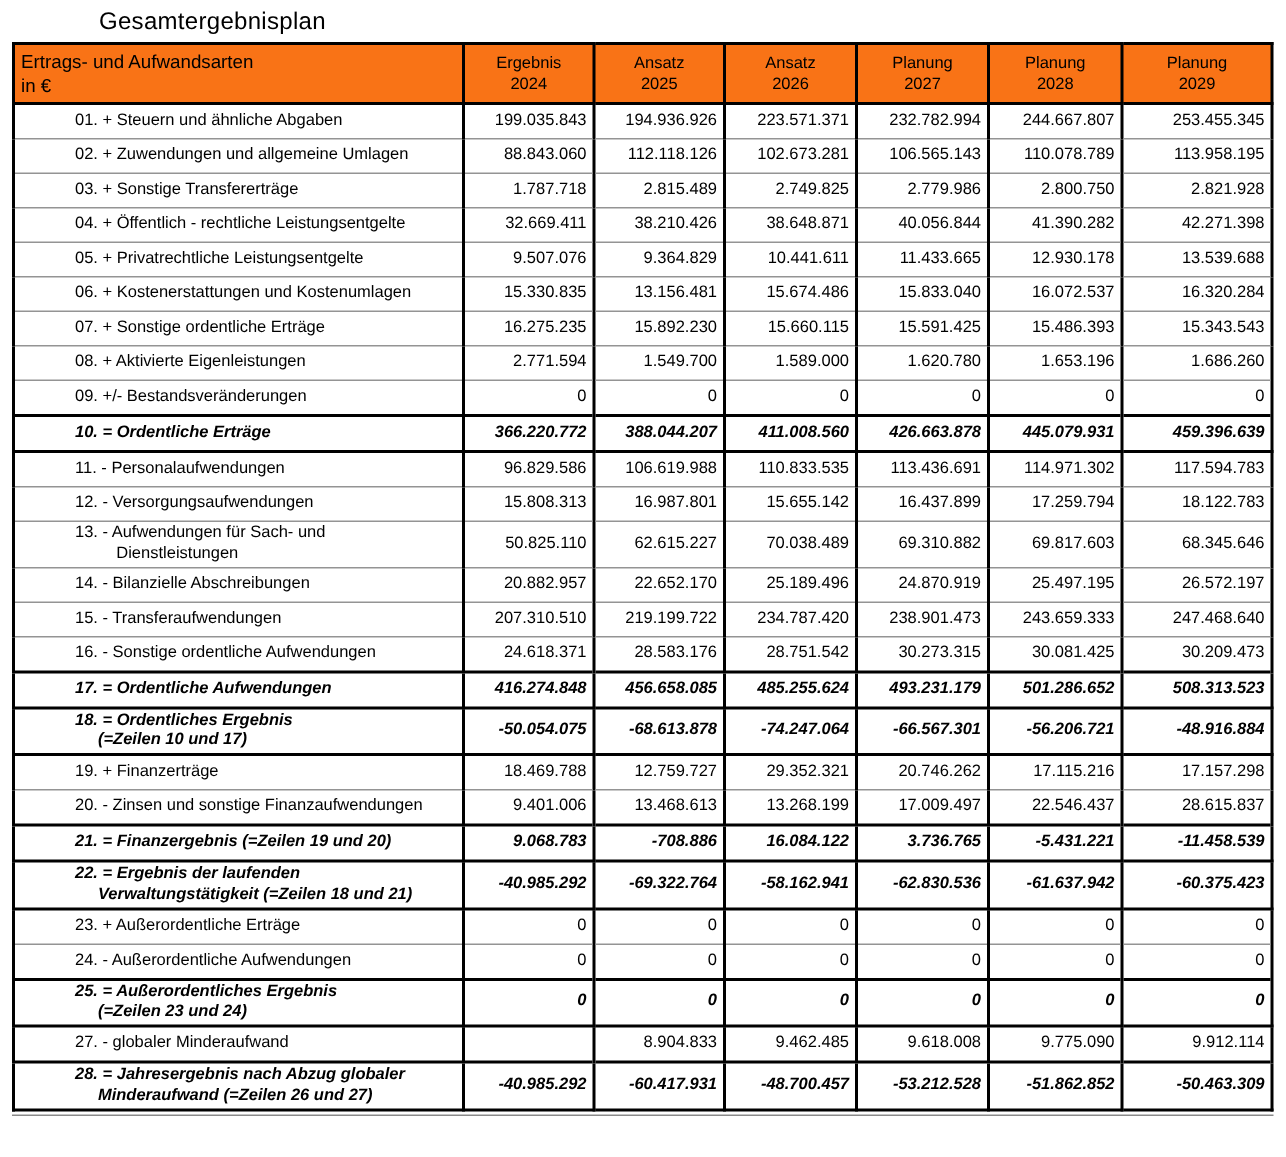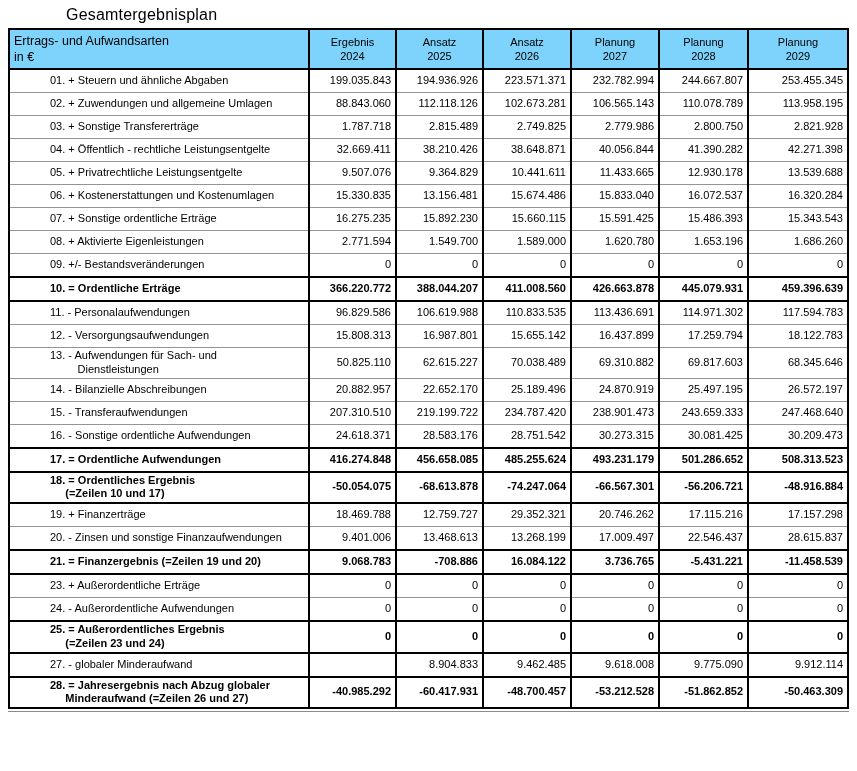--- a/index.html
+++ b/index.html
@@ -29,21 +29,21 @@
   }
   col.c-label { width: 300px; }
   col.c-v1 { width: 87px; }
   col.c-v2 { width: 87px; }
   col.c-v3 { width: 88px; }
   col.c-v4 { width: 88px; }
   col.c-v5 { width: 89px; }
   col.c-v6 { width: 100px; }
 
   thead th {
-    background: #7dd3fc;
+    background: #f97316;
     font-weight: normal;
     font-size: 11px;
     text-align: center;
     vertical-align: middle;
     white-space: pre-line;
     border: 2px solid #000;
     height: 36px;
     padding: 1px 4px;
     line-height: 1.3;
   }
@@ -68,20 +68,21 @@
     white-space: pre-wrap;
     padding-left: 40px;
   }
   tbody td.value-cell {
     text-align: right;
   }
   tbody tr.sum td {
     font-weight: bold;
     border-top: 2px solid #000;
     border-bottom: 2px solid #000;
+    font-style: italic;
   }
   .bottom-rule {
     width: 841px;
     margin: 2px 0 0 8px;
     border-top: 1px solid #8a8a8a;
     height: 0;
   }
 </style>
 </head>
 <body>
@@ -301,20 +302,30 @@
       </tr>
       <tr class="sum">
         <td class="label-cell">21. = Finanzergebnis (=Zeilen 19 und 20)</td>
         <td class="value-cell">9.068.783</td>
         <td class="value-cell">-708.886</td>
         <td class="value-cell">16.084.122</td>
         <td class="value-cell">3.736.765</td>
         <td class="value-cell">-5.431.221</td>
         <td class="value-cell">-11.458.539</td>
       </tr>
+      <tr class="sum">
+        <td class="label-cell">22. = Ergebnis der laufenden
+     Verwaltungstätigkeit (=Zeilen 18 und 21)</td>
+        <td class="value-cell">-40.985.292</td>
+        <td class="value-cell">-69.322.764</td>
+        <td class="value-cell">-58.162.941</td>
+        <td class="value-cell">-62.830.536</td>
+        <td class="value-cell">-61.637.942</td>
+        <td class="value-cell">-60.375.423</td>
+      </tr>
       <tr>
         <td class="label-cell">23. + Außerordentliche Erträge</td>
         <td class="value-cell">0</td>
         <td class="value-cell">0</td>
         <td class="value-cell">0</td>
         <td class="value-cell">0</td>
         <td class="value-cell">0</td>
         <td class="value-cell">0</td>
       </tr>
       <tr>

